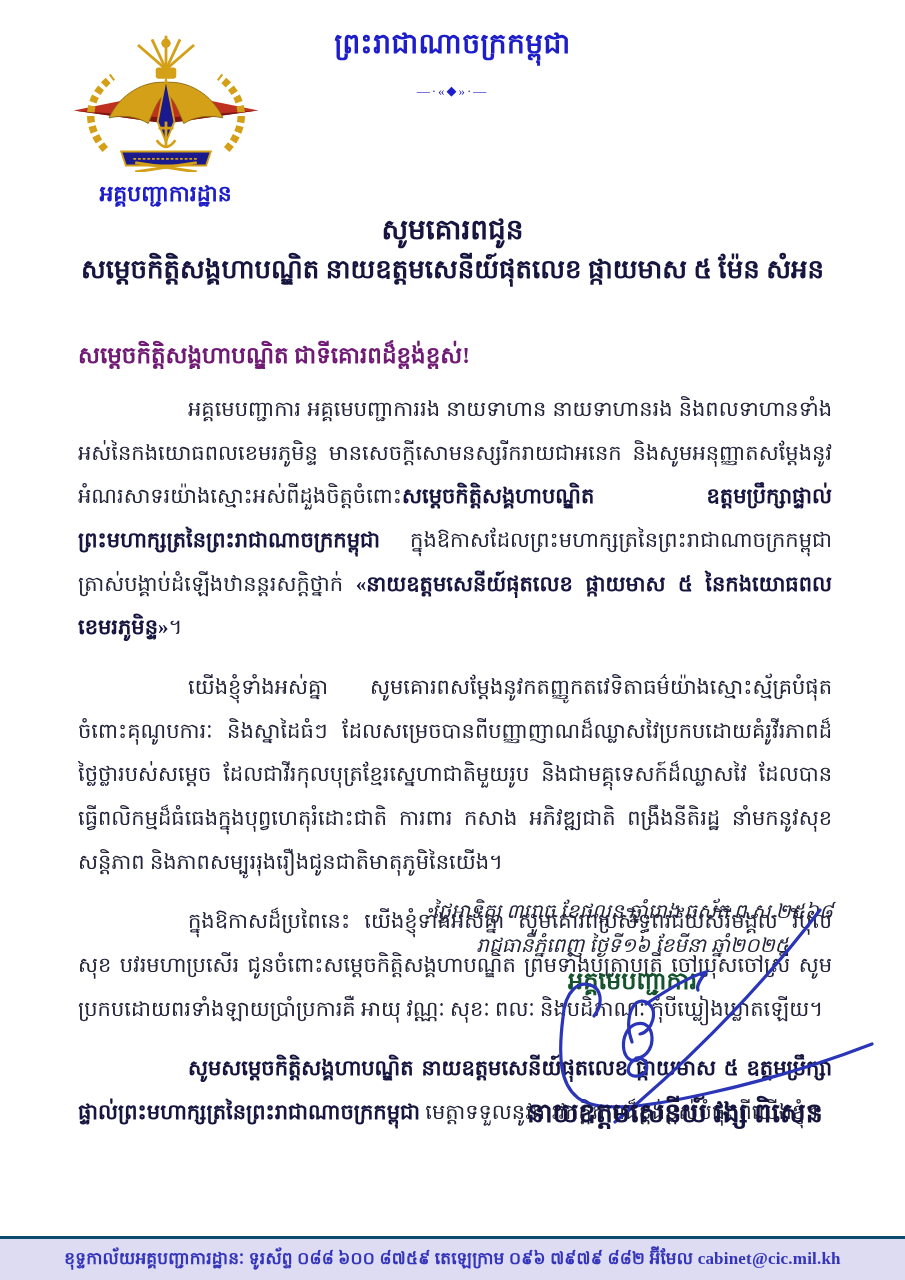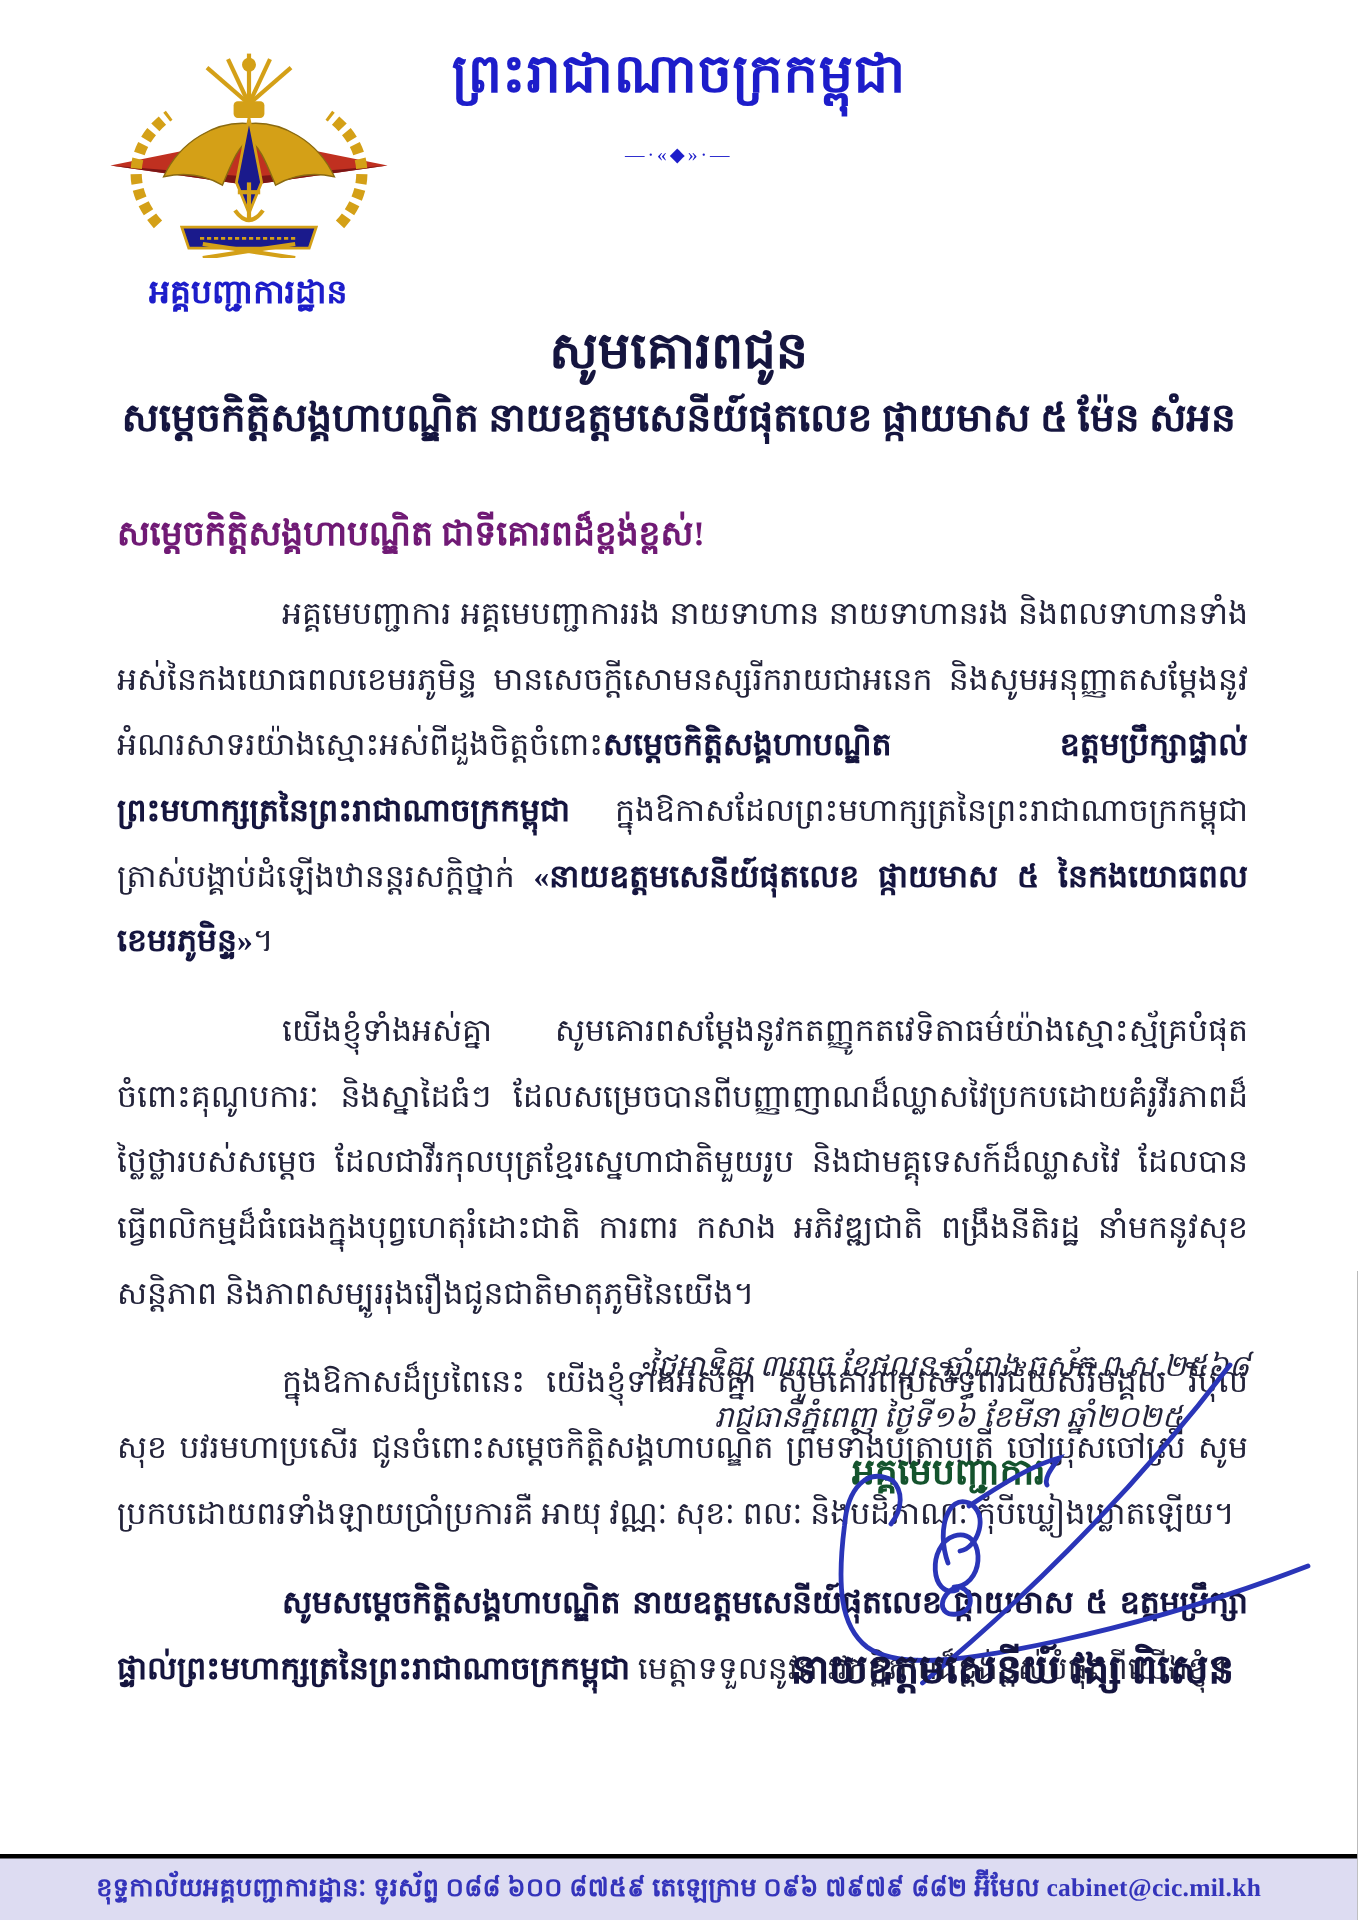--- a/index.html
+++ b/index.html
@@ -5,49 +5,49 @@
   * { margin:0; padding:0; box-sizing:border-box; }
   html,body { background:#888; }
   .page {
     position:relative; width:905px; height:1280px; margin:0 auto;
     background:#ffffff; overflow:hidden;
     font-family:"Liberation Serif","DejaVu Serif",serif;
     color:#23233a;
   }
   
   .hdr-center { position:absolute; left:0; top:26px; width:100%; text-align:center; }
-  .kingdom { font-size:36px; font-weight:700; color:#1d1dca; letter-spacing:.5px; }
+  .kingdom { font-size:28px; font-weight:700; color:#1d1dca; letter-spacing:.5px; }
   .motto   { margin-top:12px; font-size:26px; font-weight:700; color:#1d1dca; word-spacing:18px; }
   .hdr-divider { margin-top:16px; font-size:13px; color:#1d1dca; letter-spacing:2px; }
   .emblem-wrap { position:absolute; left:58px; top:32px; width:215px; text-align:center; }
   .org-name { margin-top:4px; font-size:22px; font-weight:700; color:#1d1dca; white-space:nowrap; }
   
   .title-block { position:absolute; left:40px; top:212px; width:825px; text-align:center; color:#15153f; }
-  .t1 { font-size:34px; font-weight:700; }
+  .t1 { font-size:28px; font-weight:700; }
   .t2 { font-size:26px; font-weight:700; }
   .t3 { margin-top:11px; font-size:26px; font-weight:700; }
   
   .body-col { position:absolute; left:78px; top:341px; width:754px; }
   .salutation { font-size:23px; font-weight:700; color:#701a75; margin-bottom:14px; }
   p.bp {
     font-size:21px; line-height:2.08; text-align:justify; text-indent:110px;
     color:#23233a; margin-bottom:16px;
   }
   p.bp .b { font-weight:700; color:#15153f; }
   
   .date-block { position:absolute; left:385px; top:894px; width:495px; text-align:center; }
   .date-line { font-size:20px; font-style:italic; color:#23233a; line-height:1.7; }
   .signer-title { margin-top:4px; font-size:24px; font-weight:700; font-style:normal; color:#14532d; }
   .sig-svg { position:absolute; left:520px; top:892px; width:370px; height:240px; }
   .signer-name { position:absolute; left:470px; top:1096px; width:410px; text-align:center;
                  font-size:27px; font-weight:700; color:#15153f; white-space:nowrap; }
   
   .footer {
     position:absolute; left:0; bottom:0; width:100%; height:44px;
-    background:#dddcf2; border-top:3px solid #000000;
+    background:#dddcf2; border-top:3px solid #0c4a6e;
     display:flex; align-items:center; justify-content:center;
   }
   .footer-text { font-size:17px; color:#3434bb; font-weight:700; letter-spacing:.2px; }
 </style>
 </head>
 <body>
 
 <div class="page">
 
   <div class="emblem-wrap">

